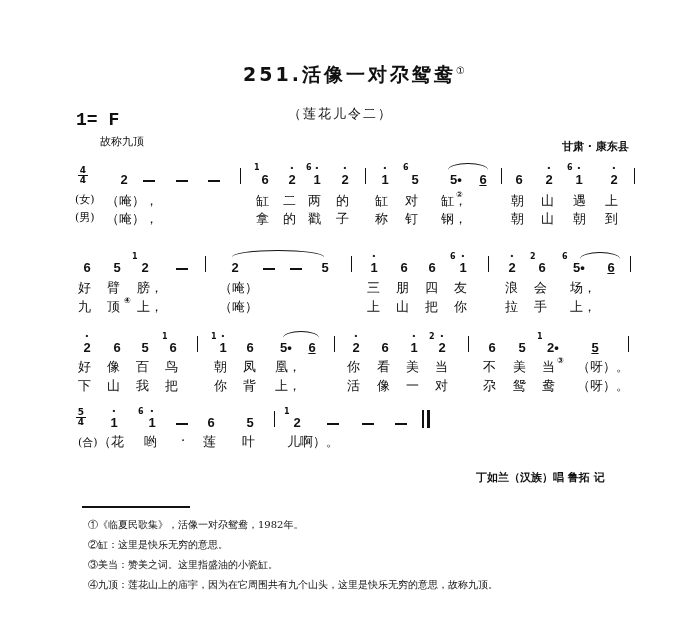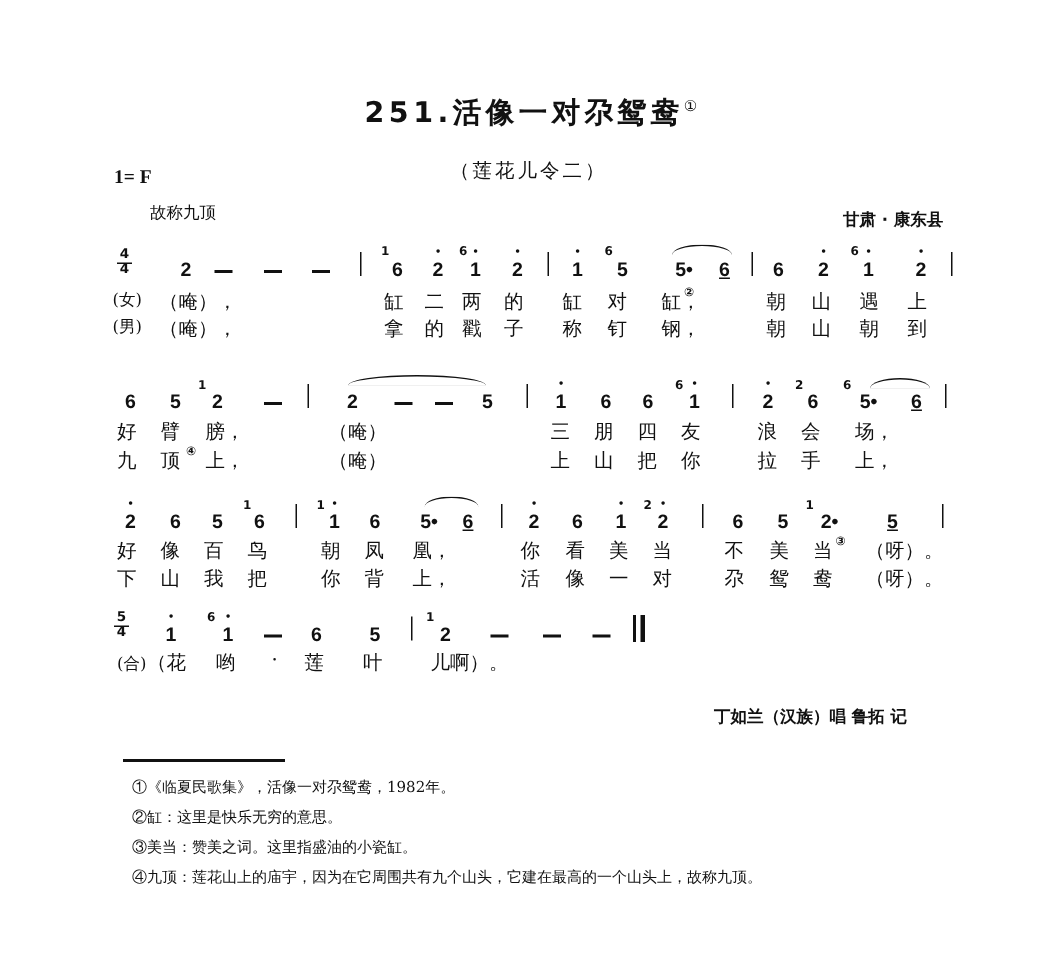--- a/index.html
+++ b/index.html
@@ -1,22 +1,22 @@
 <!DOCTYPE html>
 <html><head>
 <meta charset="utf-8">
 <style>
   html, body { margin:0; padding:0; background:#ffffff; }
   body { width:699px; height:643px; position:relative; overflow:hidden;
          font-family:"DejaVu Sans", sans-serif; color:#111; }
   .abs { position:absolute; white-space:nowrap; }
   .title { left:243px; top:62px; font-size:19px; font-weight:bold; letter-spacing:3px; }
   .title sup { font-size:10px; font-weight:normal; letter-spacing:0; }
-  .subtitle { left:300px; top:105px; font-size:13px; letter-spacing:2px; }
-  .key { left:76px; top:110px; font-size:13px; font-weight:bold; font-family:Liberation Serif, serif; }
+  .subtitle { left:288px; top:105px; font-size:13px; letter-spacing:2px; }
+  .key { left:76px; top:110px; font-size:18px; font-weight:bold; font-family:Liberation Mono, monospace; }
   .tempo { left:100px; top:134px; font-size:11px; }
   .region { left:562px; top:139px; font-size:11px; font-weight:bold; }
   .note { position:absolute; font-size:13px; font-weight:bold; text-align:center; width:14px; font-family:"Liberation Sans", sans-serif; }
   .dot-above::before { content:"•"; position:absolute; top:-9px; left:0; width:100%; text-align:center; font-size:8px; }
   .ul { text-decoration:underline; }
   .grace { position:absolute; font-size:8px; font-weight:bold; }
   .dash { position:absolute; width:12px; height:2px; background:#111; }
   .bar { position:absolute; width:1px; height:16px; background:#111; }
   .lyric { position:absolute; font-size:13px; font-family:"DejaVu Serif", serif; }
   .tsig { position:absolute; font-size:9px; font-weight:bold; line-height:9px; text-align:center; width:10px; border-bottom:0; }
@@ -234,13 +234,13 @@
 <div class="lyric" style="left:203px;top:433px;">莲</div>
 <div class="lyric" style="left:242px;top:433px;">叶</div>
 <div class="lyric" style="left:287px;top:433px;">儿啊）。</div>
 
 <div class="abs credit">丁如兰（汉族）唱  鲁拓 记</div>
 
 <div class="fnline"></div>
 <div class="fn" style="top:518px;">①《临夏民歌集》，活像一对尕鸳鸯，1982年。</div>
 <div class="fn" style="top:538px;">②缸：这里是快乐无穷的意思。</div>
 <div class="fn" style="top:558px;">③美当：赞美之词。这里指盛油的小瓷缸。</div>
-<div class="fn" style="top:578px;">④九顶：莲花山上的庙宇，因为在它周围共有九个山头，它建在最高的一个山头上，故称九顶。</div>
+<div class="fn" style="top:578px;">④九顶：莲花山上的庙宇，因为在它周围共有九个山头，这里是快乐无穷的意思，故称九顶。</div>
 
 </body></html>

